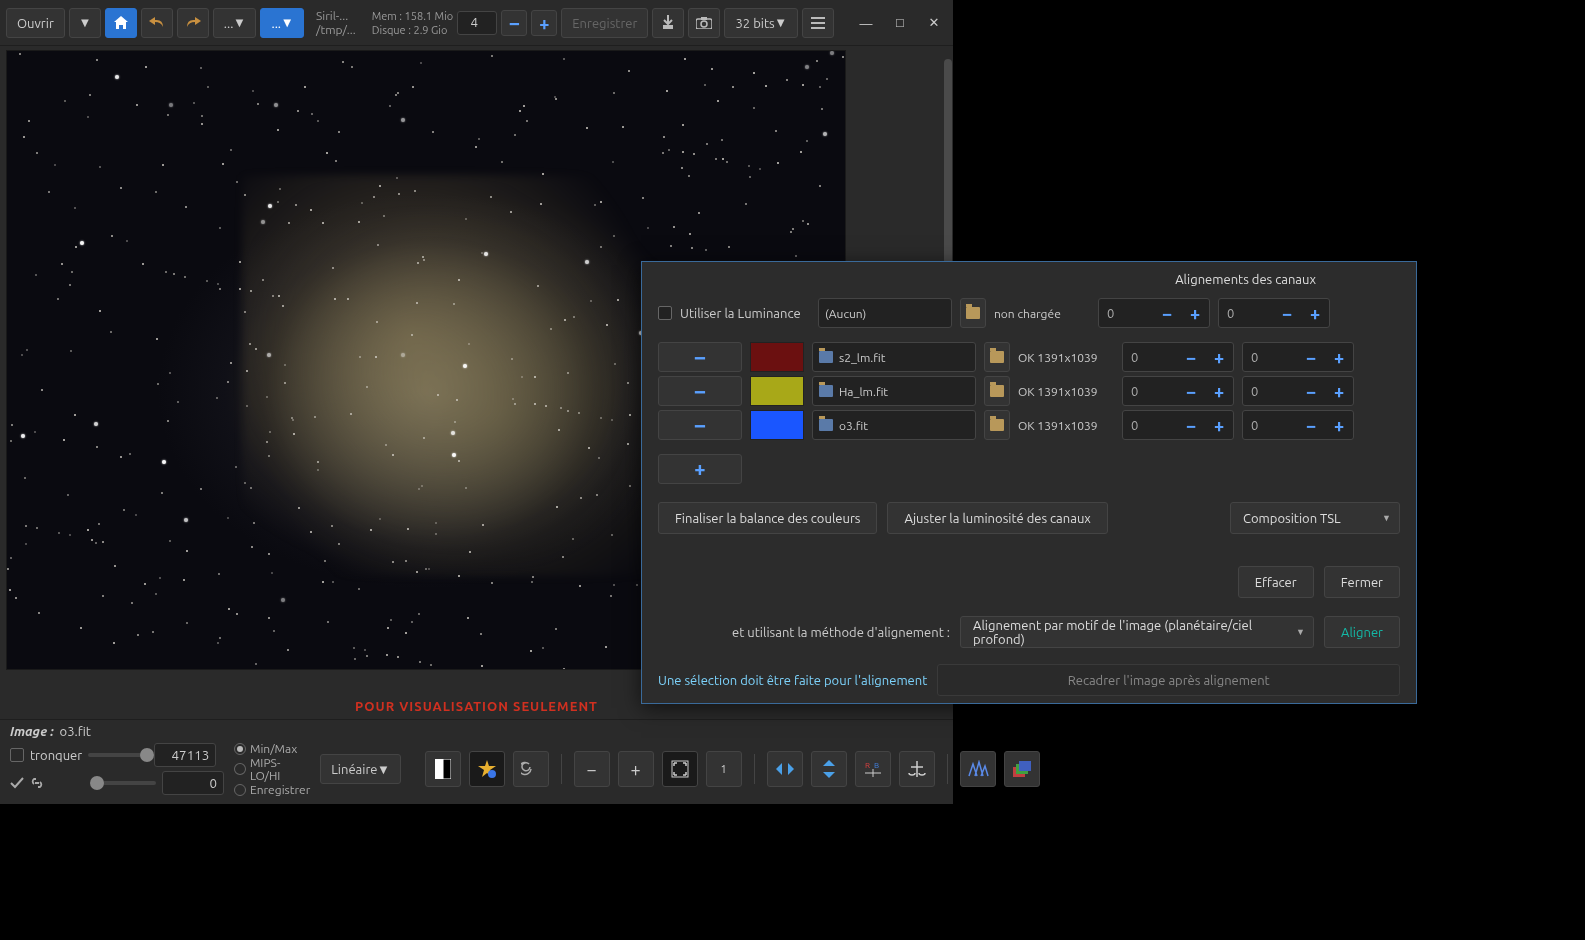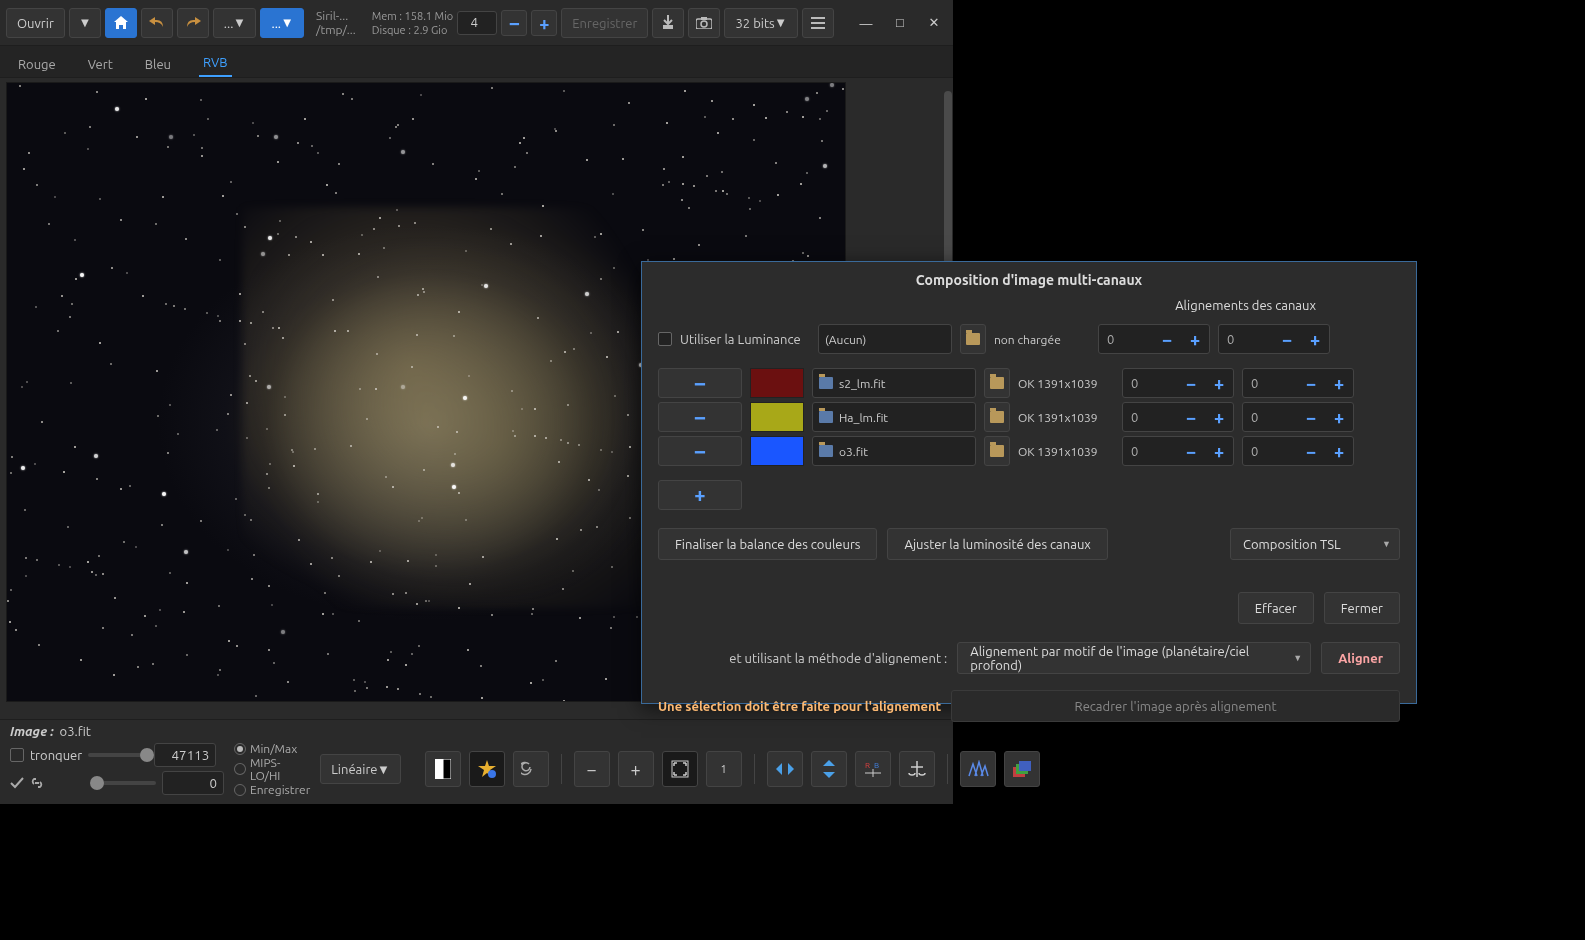--- a/index.html
+++ b/index.html
@@ -67,26 +67,26 @@
 .color-swatch { width:54px; height:30px; border:1px solid #222;}
 .file-field { flex:0 0 164px; height:30px; background:#222; border:1px solid #444; border-radius:3px; display:flex; align-items:center; padding:0 6px; gap:6px; font-size:12px; color:#ccc;}
 .file-icon { width:14px; height:12px; background:#b8985a; border-radius:1px; position:relative; flex-shrink:0;}
 .file-icon::before { content:""; position:absolute; top:-3px; left:0; width:6px; height:3px; background:#b8985a;}
 .browse-btn { width:26px; height:30px; background:#333; border:1px solid #444; border-radius:3px; display:flex; align-items:center; justify-content:center;}
 .status-txt { width:96px; font-size:12px; color:#ccc;}
 .spinner { display:flex; align-items:center; width:112px; height:30px; background:#222; border:1px solid #444; border-radius:3px;}
 .spinner input { flex:1; background:transparent; border:none; color:#aaa; width:30px; padding-left:8px; font-size:13px;}
 .spinner .sbtn { width:28px; height:100%; display:flex; align-items:center; justify-content:center; color:#5aa0ff; font-size:18px; font-weight:bold; cursor:pointer;}
 .dlg-btn { background:#333; border:1px solid #444; color:#ddd; height:32px; padding:0 16px; border-radius:3px; cursor:pointer; font-size:13px;}
-.dlg-btn:disabled { color:#fca5a5; cursor:default;font-weight:bold;}
+.dlg-btn:disabled { color:#14b8a6; cursor:default;}
 .select-wide { background:#333; border:1px solid #444; color:#ddd; height:32px; padding:0 28px 0 12px; border-radius:3px; position:relative; display:flex; align-items:center;}
 .select-wide::after { content:"▼"; position:absolute; right:8px; font-size:9px; color:#aaa;}
 .row { display:flex; align-items:center; gap:10px;}
 .row-right { justify-content:flex-end; }
-.warn-msg { font-weight:bold; color:#fdba74;}
+.warn-msg { font-weight:normal; color:#7dd3fc;}
 .wide-disabled { flex:1; height:32px; background:#2a2a2a; border:1px solid #3a3a3a; border-radius:3px; display:flex; align-items:center; justify-content:center; color:#888; font-size:13px;}
 .luminance-row { display:flex; align-items:center; gap:8px; height:34px;}
 svg { display:block; }
 </style>
 </head>
 <body>
 
 <div class="main-window">
 
   <div class="toolbar">
@@ -158,26 +158,20 @@
         </svg>
     </button>
 
     <div class="win-controls">
       <button class="btn btn-small" style="background:transparent; border:none;">—</button>
       <button class="btn btn-small" style="background:transparent; border:none;">□</button>
       <button class="btn btn-small" style="background:transparent; border:none;">✕</button>
     </div>
   </div>
 
-  <div class="tabs">
-    <div class="tab">Rouge</div>
-    <div class="tab">Vert</div>
-    <div class="tab">Bleu</div>
-    <div class="tab active">RVB</div>
-  </div>
 
 
   <div class="image-area">
     <div class="image-canvas">
       <div class="nebula"></div>
 
     <div class="star" style="left: 81.7627%; top: 95.8989%; opacity: 0.86;"></div>
         <div class="star" style="left: 72.1039%; top: 59.5941%; opacity: 0.43;"></div>
         <div class="star" style="left: 78.083%; top: 71.0258%; opacity: 0.59;"></div>
         <div class="star" style="left: 94.7617%; top: 99.33%; opacity: 0.94;"></div>
@@ -621,20 +615,21 @@
         <div class="star" style="left: 14.8337%; top: 89.1551%; opacity: 0.72;"></div>
         <div class="star" style="left: 45.9156%; top: 82.4799%; opacity: 0.8;"></div>
         <div class="star" style="left: 48.191%; top: 45.7635%; opacity: 0.8;"></div>
         <div class="star" style="left: 83.3882%; top: 14.8084%; opacity: 0.72;"></div>
         <div class="star" style="left: 9.53189%; top: 77.2689%; opacity: 1;"></div>
         <div class="star" style="left: 3.16529%; top: 61.5402%; opacity: 0.44;"></div>
         <div class="star" style="left: 48.239%; top: 92.3135%; opacity: 0.58;"></div>
         <div class="star" style="left: 91.6667%; top: 12.7988%; opacity: 0.78;"></div>
         <div class="star" style="left: 65.547%; top: 73.6133%; opacity: 0.99;"></div>
       </div>
+    <div class="vis-only">POUR VISUALISATION SEULEMENT</div>
     <div class="scrollbar-v">
         <div class="thumb"></div>
       </div>
   </div>
 
   <div class="bottom-panel">
     <div class="bp-row1">
       <span style="font-style:italic; font-weight:bold;">Image :</span>
       <span>o3.fit</span>
     </div>
@@ -759,21 +754,20 @@
               <rect x="8" y="2" width="12" height="10" fill="#4060c0"></rect>
             </svg>
         </div>
       </div>
     </div>
   </div>
 </div>
 
 <div class="dialog">
   <div class="dialog-body">
-    <div class="dialog-h">Composition d'image multi-canaux</div>
     <div class="align-header">Alignements des canaux</div>
 
     <div class="luminance-row">
       <span class="checkbox" style="background:#222;"></span>
       <span style="width:130px;">Utiliser la Luminance</span>
       <div class="file-field" style="flex:0 0 134px;">
           <span>(Aucun)</span>
         </div>
       <div class="browse-btn">
           <div class="file-icon"></div>

